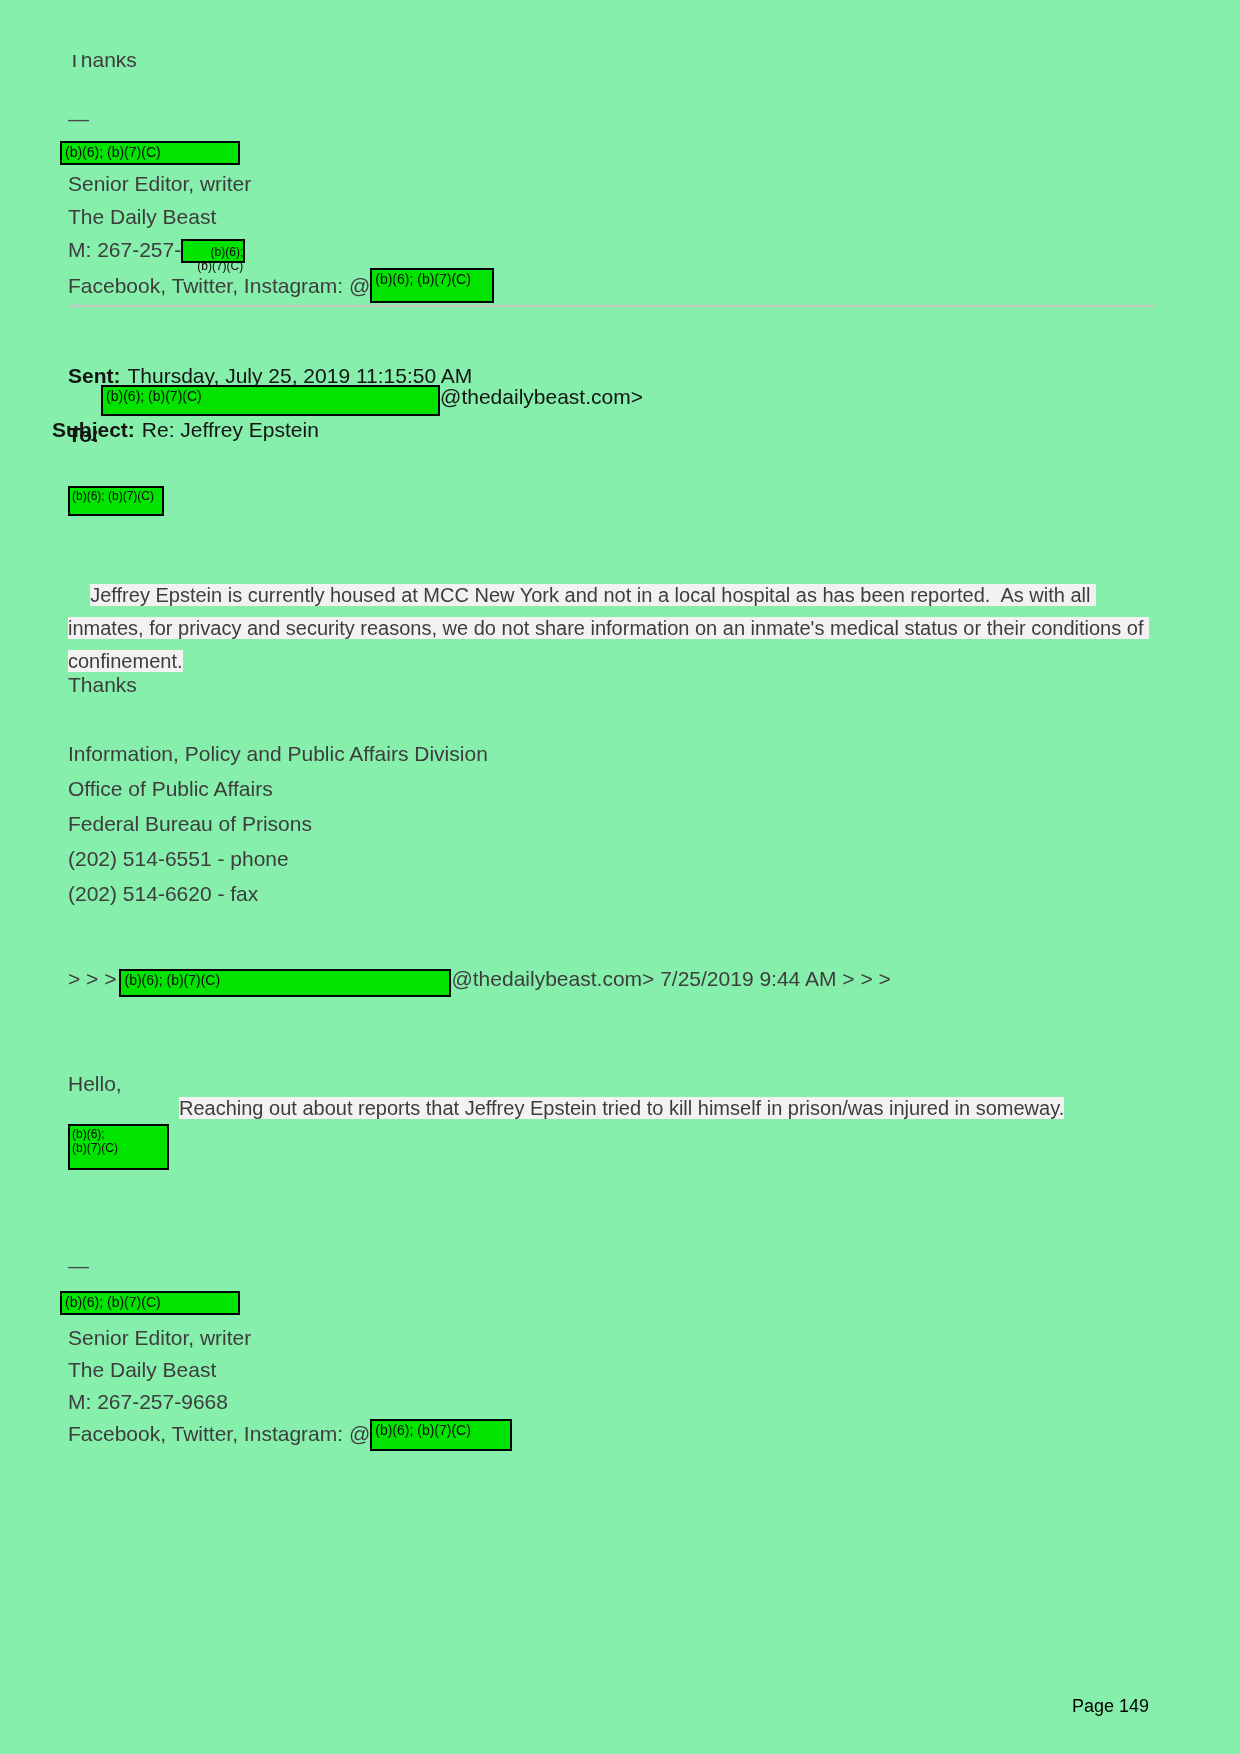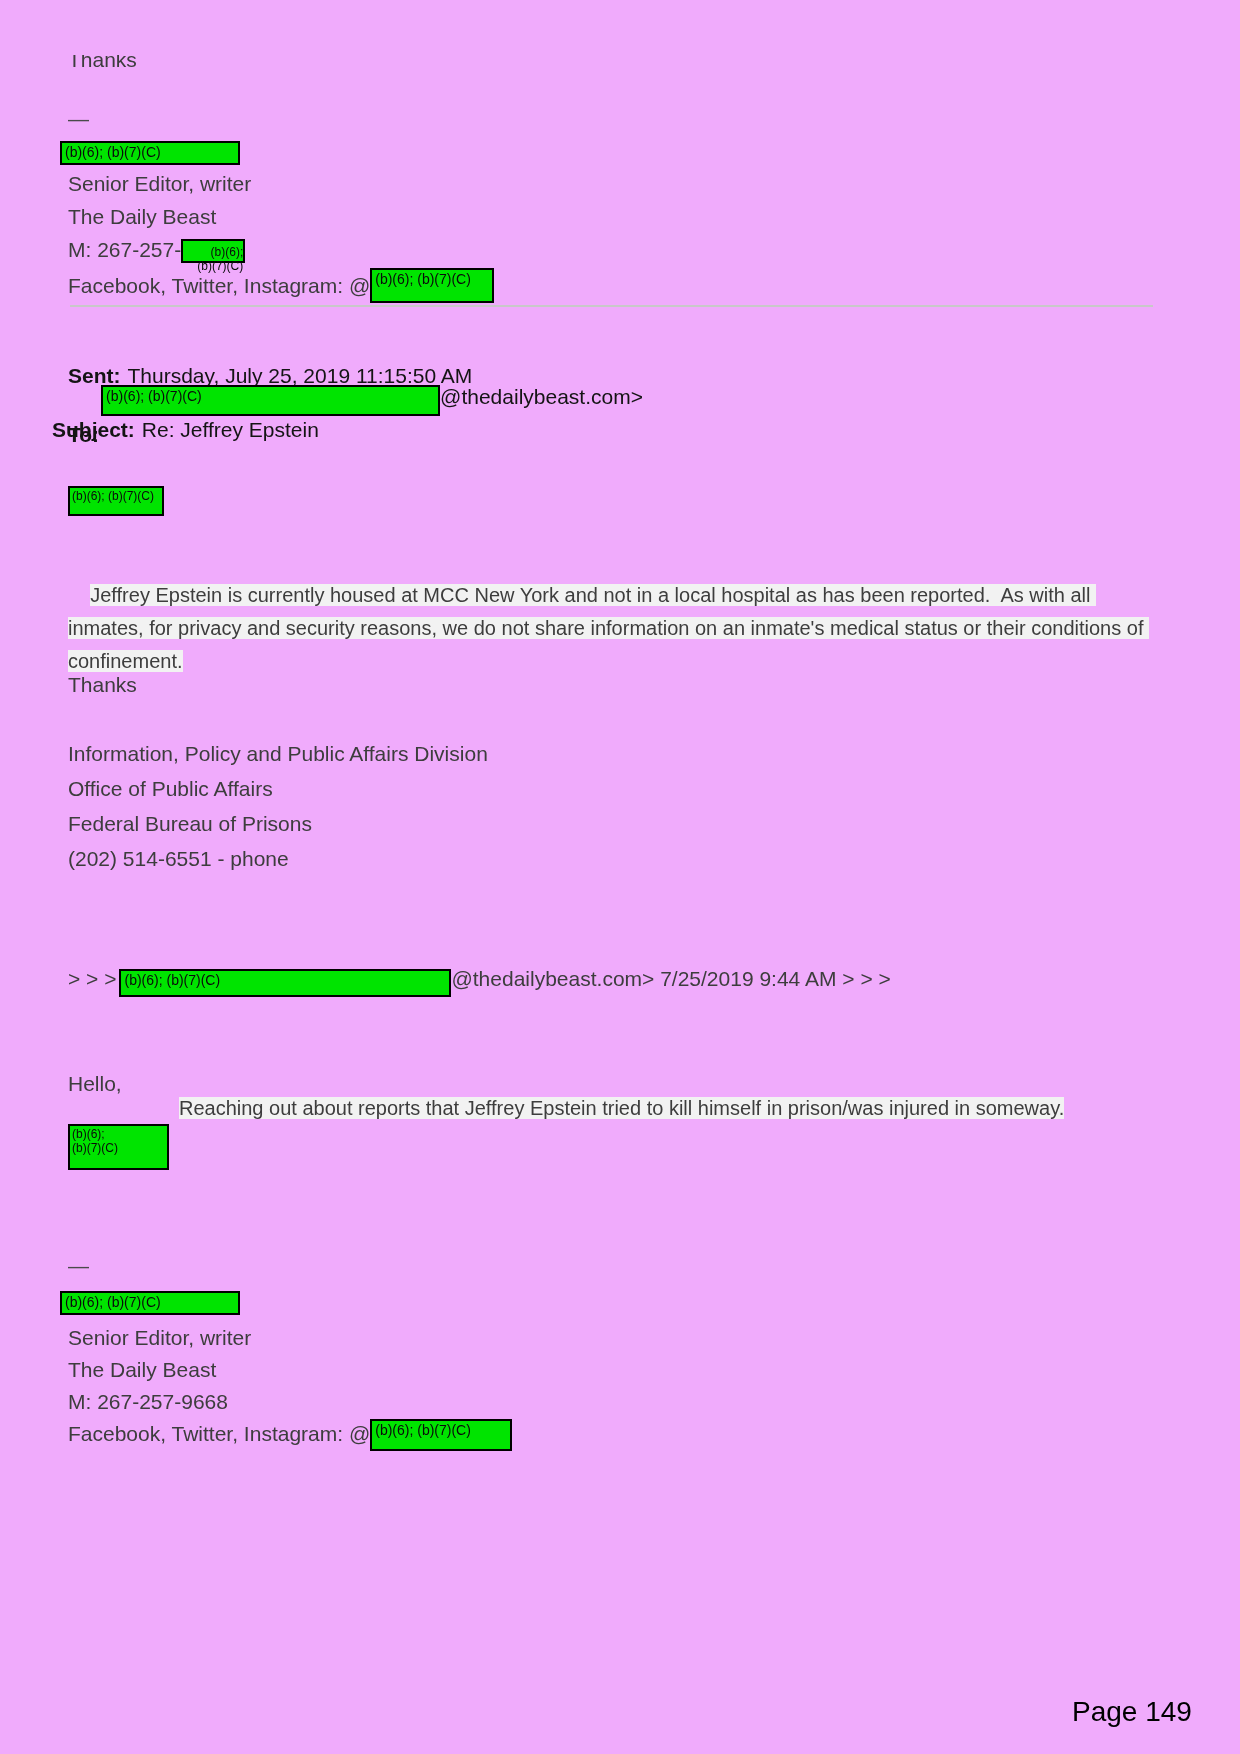--- a/index.html
+++ b/index.html
@@ -1,20 +1,20 @@
 <!DOCTYPE html>
 <html><head>
 <meta charset="utf-8">
 <style>
   html, body { margin: 0; padding: 0; background: #ffffff; }
   .page {
     position: relative;
     width: 1240px;
     height: 1754px;
-    background: #f0abfc;
+    background: #86efac;
     font-family: "Liberation Sans", "DejaVu Sans", sans-serif;
     color: #3d3d3d;
     overflow: hidden;
   }
   .abs { position: absolute; }
   .txt { font-size: 21px; line-height: 26px; color: #3d3d3d; white-space: nowrap; }
   .hdr { font-size: 21px; line-height: 26px; color: #141414; white-space: nowrap; }
   .lbl { font-weight: 700; margin-right: 7px; }
   .body-par {
     font-size: 20px;
@@ -33,21 +33,21 @@
     box-sizing: content-box;
     color: #0a0a0a;
     overflow: visible;
     flex: none;
   }
   .rbox-label { display: block; font-size: 14px; line-height: 17px; padding: 1px 0 0 3px; white-space: nowrap; }
   .rbox-label-sm { display: block; font-size: 12px; line-height: 13px; padding: 1px 0 0 2px; white-space: nowrap; }
   .line-flex { display: flex; align-items: flex-start; }
   .sigline { height: 35px; }
   .hr { background: #c8c8c8; }
-  .pagenum { font-size: 28px; color: #000000; }
+  .pagenum { font-size: 18px; color: #000000; }
 </style>
 </head>
 <body>
 
 <div class="page">
 
   <div class="abs frag-clip" style="top:55px; left:68px; width:120px;">
     <span>Thanks</span>
   </div>
 
@@ -99,20 +99,21 @@
     <span class="hl">Jeffrey Epstein is currently housed at MCC New York and not in a local hospital as has been reported.  As with all inmates, for privacy and security reasons, we do not share information on an inmate's medical status or their conditions of confinement.</span>
   </div>
 
   <div class="abs txt" style="top:672px; left:68px;">Thanks</div>
 
   <div class="abs" style="top:741px; left:68px;">
     <div class="txt sigline">Information, Policy and Public Affairs Division</div>
     <div class="txt sigline">Office of Public Affairs</div>
     <div class="txt sigline">Federal Bureau of Prisons</div>
     <div class="txt sigline">(202) 514-6551 - phone</div>
+    <div class="txt sigline">(202) 514-6620 - fax</div>
   </div>
 
   <div class="abs txt line-flex" style="top:966px; left:68px;">
     <span style="margin-right:3px;">&gt; &gt; &gt;</span>
     <span class="rbox" style="width: 328px; height: 24px; margin-top: 3px; background: rgb(0, 228, 0);">
       <span class="rbox-label">(b)(6); (b)(7)(C)</span>
     </span>
     <span>@thedailybeast.com&gt; 7/25/2019 9:44 AM &gt; &gt; &gt;</span>
   </div>
 

